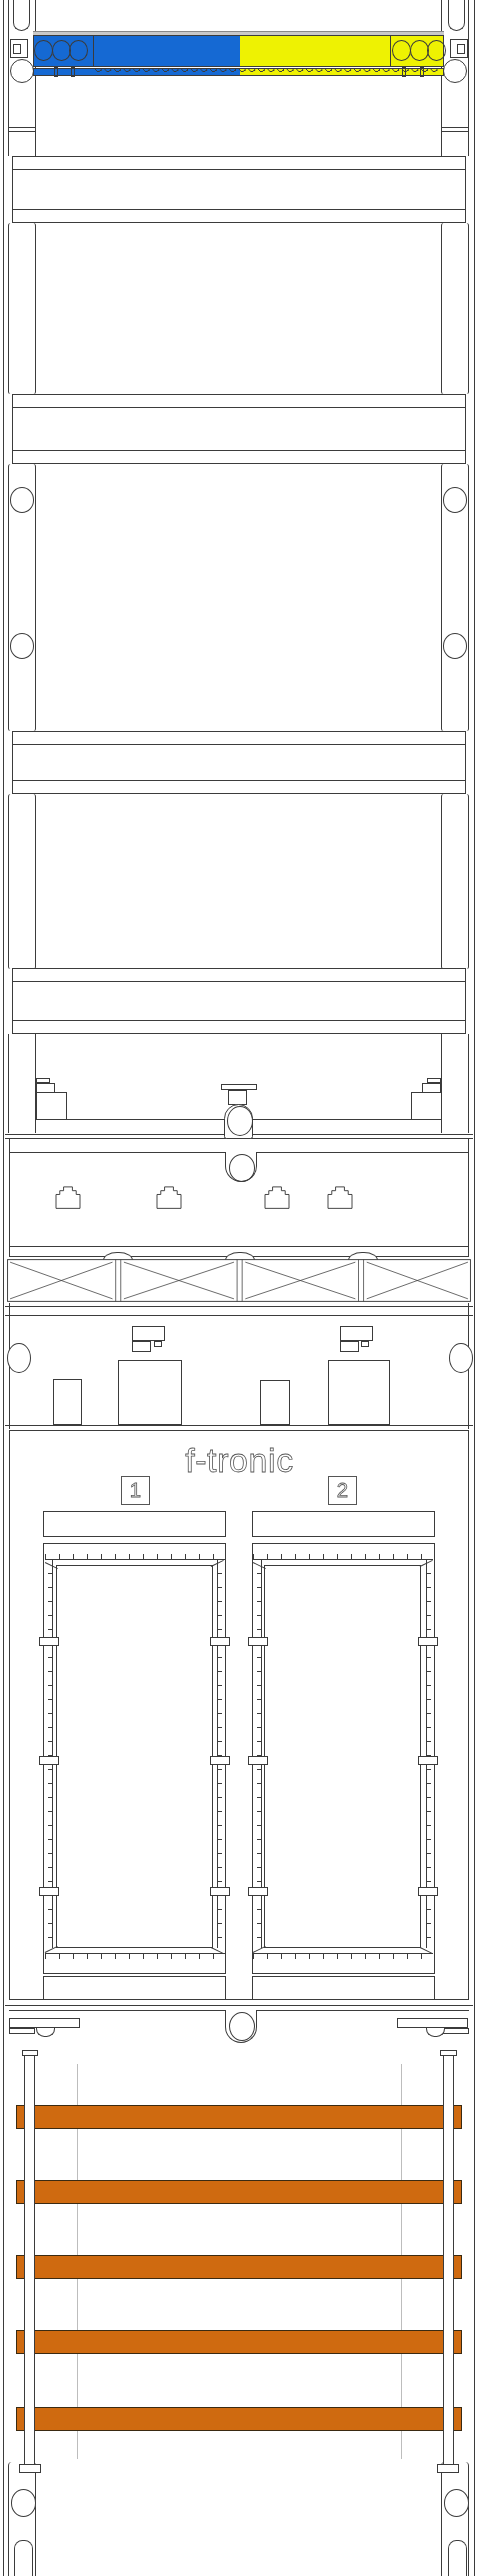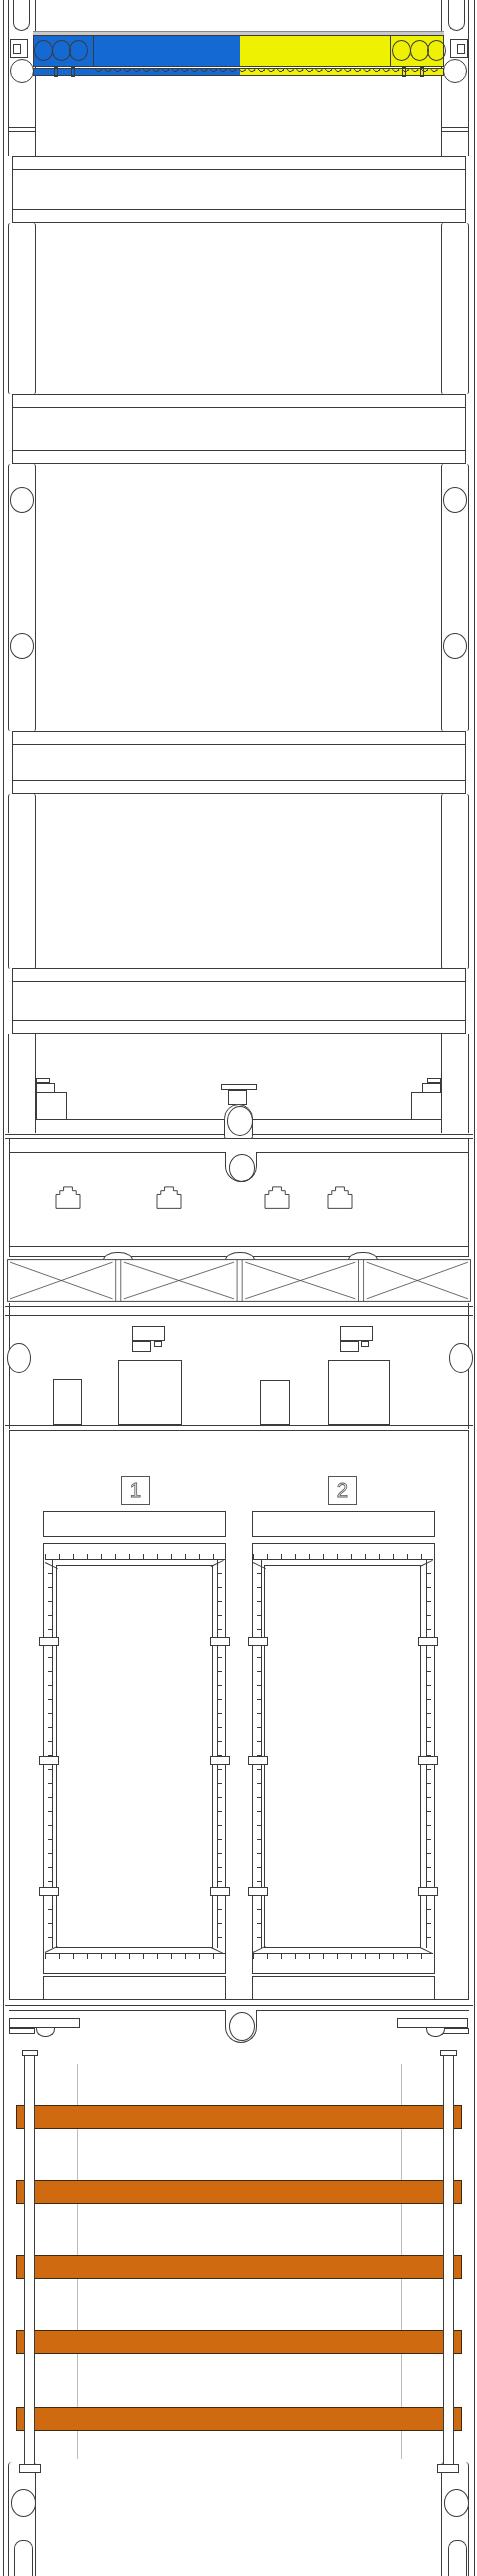--- a/index.html
+++ b/index.html
@@ -157,20 +157,21 @@
   <div class="o" style="left:340px;top:1326px;width:33px;height:15.3px"></div>
   <div class="o" style="left:340px;top:1341px;width:18.5px;height:10.8px"></div>
   <div class="o" style="left:361px;top:1341px;width:7.6px;height:6.4px"></div>
   <div class="o2" style="left:53px;top:1379px;width:29px;height:46px"></div>
   <div class="o2" style="left:118px;top:1360px;width:64px;height:65px"></div>
   <div class="o2" style="left:260px;top:1380px;width:30px;height:45px"></div>
   <div class="o2" style="left:328px;top:1360px;width:62px;height:65px"></div>
   <div class="hl" style="left:5.1px;top:1425px;width:468px;height:1.3px"></div>
 
   <div class="o2" style="left:9px;top:1430px;width:460px;height:570px"></div>
+  <div class="logo outline-text">f-tronic</div>
   <div class="numbox" style="left:121px;top:1476px"><span class="outline-text">1</span></div>
   <div class="numbox" style="left:328px;top:1476px"><span class="outline-text">2</span></div>
   <div class="o" style="left:43px;top:1511px;width:183px;height:25.5px"></div>
   <div class="o" style="left:252px;top:1511px;width:183px;height:25.5px"></div>
 
   <div class="o2" style="left:43px;top:1543px;width:183px;height:431px"></div>
   <div class="ticks-h" style="left:45px;top:1554px;width:180px;height:5.1px;border-bottom:0.6px solid var(--line)"></div>
   <div class="ticks-v" style="left:48px;top:1559px;width:3.8px;height:389px;border-right:0.6px solid var(--line)"></div>
   <div class="ticks-v" style="left:217px;top:1559px;width:3.8px;height:389px;border-left:0.6px solid var(--line)"></div>
   <div class="o2" style="left:56px;top:1565px;width:157px;height:383px"></div>

